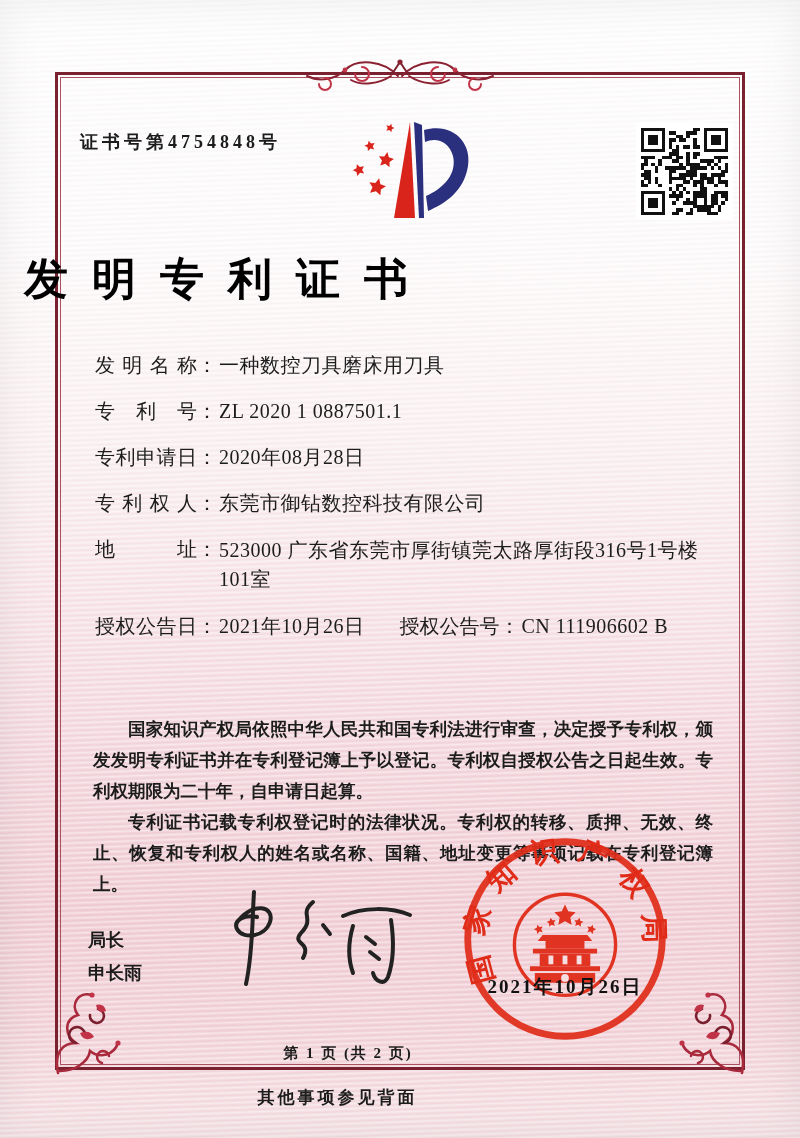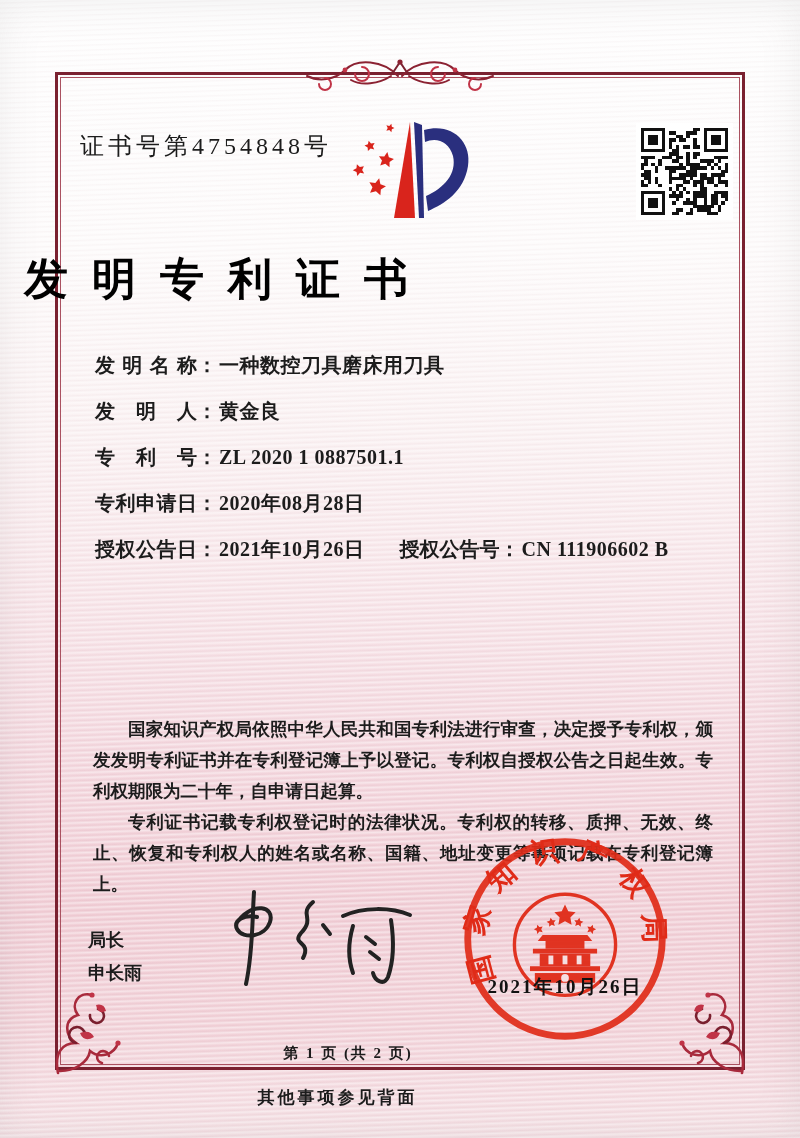--- a/index.html
+++ b/index.html
@@ -15,29 +15,29 @@
   
   .frame { position:absolute; left:55px; top:72px; width:690px; height:998px;
     border:3px solid #7a2130; }
   .frame-inner { position:absolute; inset:2px; border:1px solid #aa5160; }
   .ornament-top { position:absolute; left:50%; top:-25px; transform:translateX(-50%); width:210px; height:50px; }
   .flourish { position:absolute; width:86px; height:96px; }
   .flourish.bl { left:-8px; bottom:-10px; }
   .flourish.br { right:-8px; bottom:-10px; transform:scaleX(-1); }
 
   
-  .cert-no { position:absolute; left:80px; top:130px; font-size:24px; font-weight:normal; letter-spacing:4px; }
+  .cert-no { position:absolute; left:80px; top:130px; font-size:18px; font-weight:bold; letter-spacing:4px; }
   .logo { position:absolute; left:326px; top:98px; width:150px; height:138px; }
   .qr { position:absolute; left:636px; top:123px; width:97px; height:97px; background:#fff; padding:5px; }
   .qr svg { width:100%; height:100%; display:block; }
   .title { position:absolute; left:0; top:250px; width:800px; text-align:left;
     font-size:44px; font-weight:bold; letter-spacing:24px; padding-left:24px; color:#000; }
 
   
-  .fields { position:absolute; left:95px; top:352px; width:625px; font-size:20px; font-weight:bold; }
+  .fields { position:absolute; left:95px; top:352px; width:625px; font-size:20px; font-weight:normal; }
   .field-row { margin-bottom:19px; line-height:27px; white-space:nowrap; }
   .flabel { display:inline-block; width:102px; text-align:justify; text-align-last:justify; }
   .fcolon { display:inline-block; width:22px; }
   .fvalue { letter-spacing:.5px; }
   .field-row.addr { white-space:normal; }
   .addr .fvalue { display:inline-block; width:495px; vertical-align:top; line-height:29px; }
   .grant-row { line-height:27px; white-space:nowrap; }
   .grant-group2 { margin-left:30px; }
 
   
@@ -157,27 +157,30 @@
     </svg>
   </div>
 
   <div class="title">发明专利证书</div>
 
   <div class="fields">
     <div class="field-row">
       <span class="flabel">发明名称</span><span class="fcolon">：</span><span class="fvalue">一种数控刀具磨床用刀具</span>
     </div>
     <div class="field-row">
-      <span class="flabel">发明人</span><span class="fcolon">：</span><span class="fvalue">黄金良</span>
-    </div>
-    <div class="field-row">
       <span class="flabel">专利号</span><span class="fcolon">：</span><span class="fvalue">ZL 2020 1 0887501.1</span>
     </div>
     <div class="field-row">
       <span class="flabel">专利申请日</span><span class="fcolon">：</span><span class="fvalue">2020年08月28日</span>
+    </div>
+    <div class="field-row">
+      <span class="flabel">专利权人</span><span class="fcolon">：</span><span class="fvalue">东莞市御钻数控科技有限公司</span>
+    </div>
+    <div class="field-row addr">
+      <span class="flabel">地址</span><span class="fcolon">：</span><span class="fvalue">523000 广东省东莞市厚街镇莞太路厚街段316号1号楼101室</span>
     </div>
     <div class="grant-row">
       <span>
         <span class="flabel">授权公告日</span><span class="fcolon">：</span><span class="fvalue">2021年10月26日</span>
       </span>
       <span class="grant-group2">
         <span>授权公告号</span><span class="fcolon">：</span><span class="fvalue">CN 111906602 B</span>
       </span>
     </div>
   </div>

